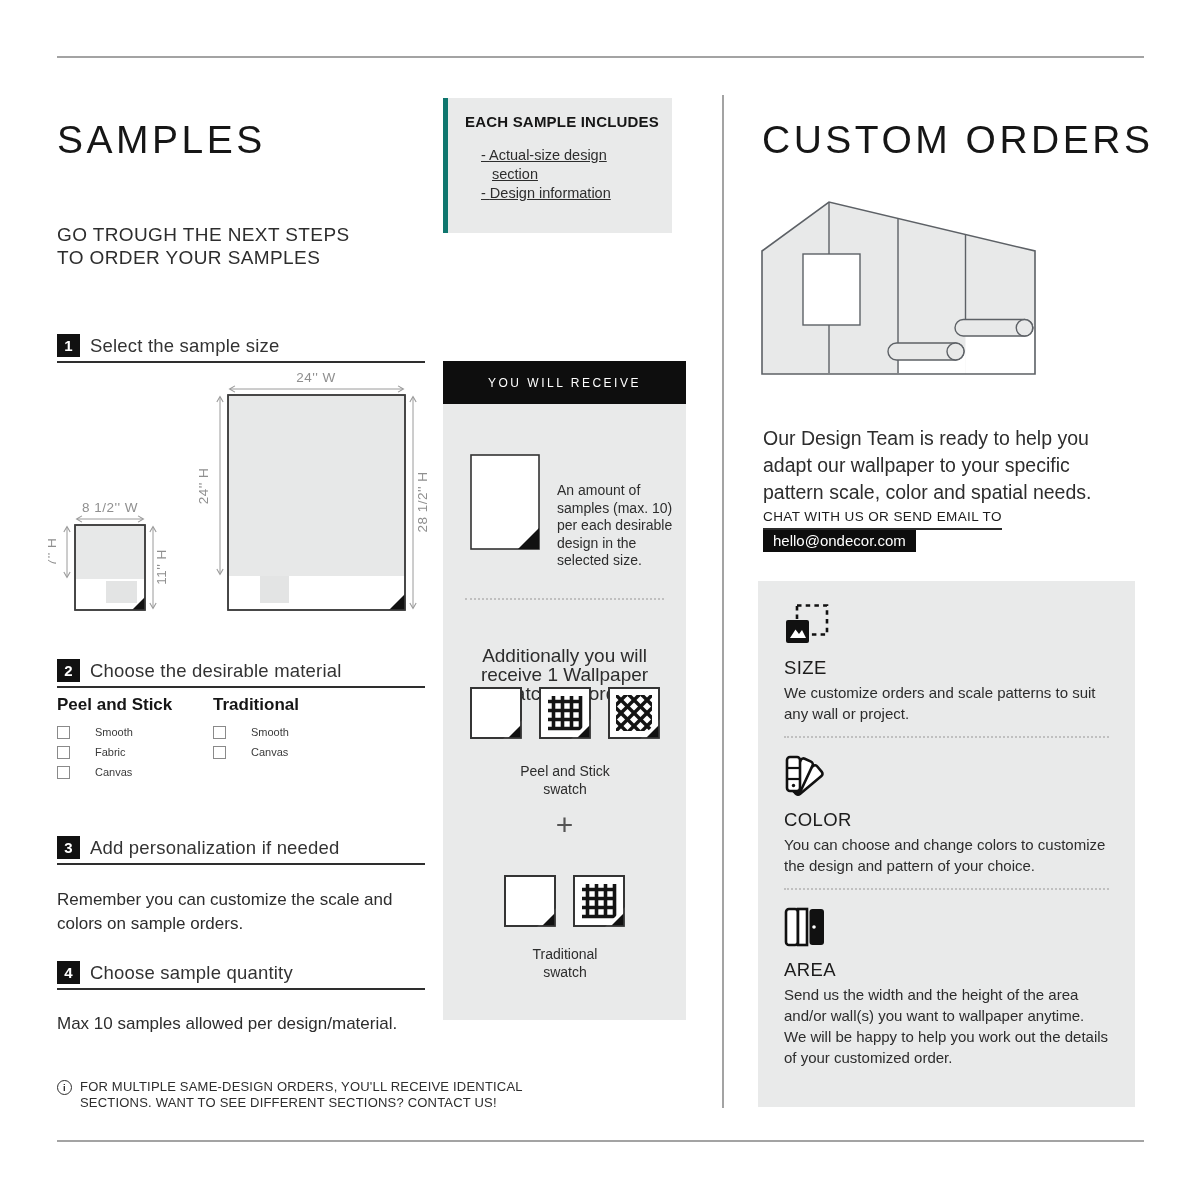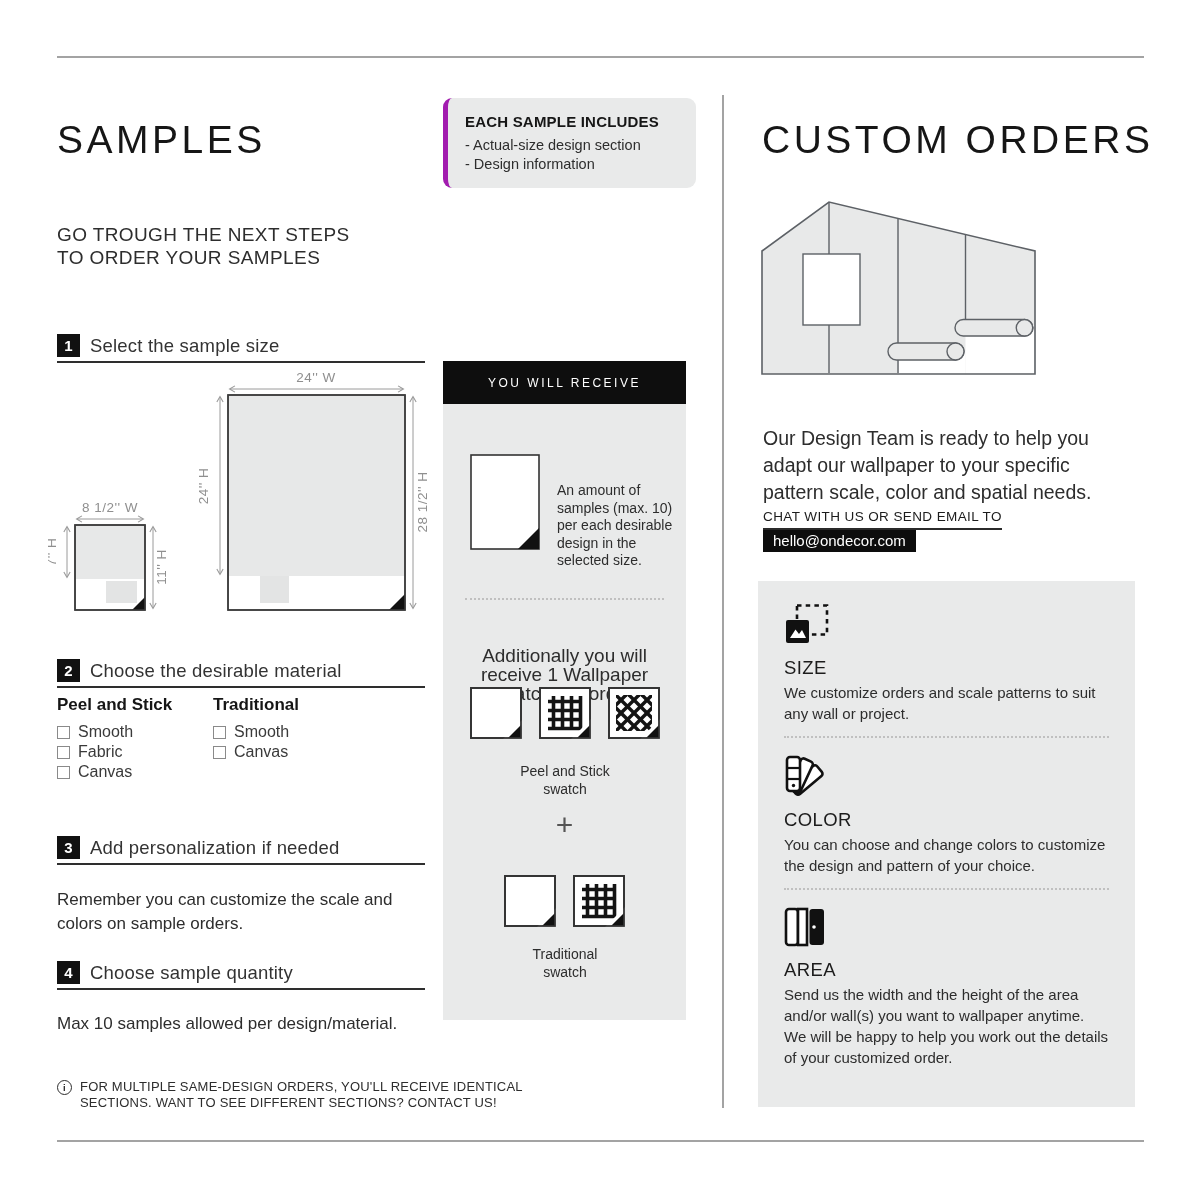--- a/index.html
+++ b/index.html
@@ -7,38 +7,38 @@
           font-family:"Liberation Sans",sans-serif;color:#2d2d2d;overflow:hidden;}
   .abs{position:absolute;}
   .hrule{position:absolute;left:57px;width:1087px;height:2px;background:#a3a3a3;}
   .vrule{position:absolute;left:722px;top:95px;width:2px;height:1013px;background:#a3a3a3;}
 
   .big-title{position:absolute;font-size:39px;font-weight:500;letter-spacing:3.5px;color:#161616;line-height:42px;}
 
   .intro{position:absolute;left:57px;top:187px;font-size:19px;line-height:23px;letter-spacing:0.4px;
          color:#2d2d2d;white-space:pre-line;margin-top:36px;}
 
-  .includes-box{position:absolute;left:443px;top:98px;width:253px;box-sizing:border-box;
-                background:#e9eaea;border-left:5px solid #a21caf;padding:15px 10px 14px 17px;border-radius:9px;}
+  .includes-box{position:absolute;left:443px;top:98px;width:229px;box-sizing:border-box;
+                background:#e9eaea;border-left:5px solid #0f766e;padding:15px 10px 14px 17px;}
   .includes-title{font-size:15px;font-weight:700;letter-spacing:0.2px;color:#161616;margin:0 0 6px 0;}
-  .includes-list{list-style:none;margin:0;padding:0;font-size:14.5px;line-height:19px;color:#2d2d2d;}
+  .includes-list{list-style:none;margin:16px;padding:0;font-size:14.5px;line-height:19px;color:#2d2d2d;text-decoration:underline;}
   .includes-list li{padding-left:11px;text-indent:-11px;}
   .includes-list li::before{content:"- ";}
 
   .step{position:absolute;left:57px;width:368px;border-bottom:2px solid #2e2e2e;
         display:flex;align-items:center;gap:10px;padding-bottom:4px;}
   .step-num{width:23px;height:23px;background:#111;color:#fff;font-size:15px;font-weight:700;
             display:flex;align-items:center;justify-content:center;flex:none;}
   .step-title{font-size:18.5px;color:#333;letter-spacing:0.2px;white-space:nowrap;}
 
   .note{position:absolute;left:57px;width:378px;font-size:17px;line-height:24px;color:#2d2d2d;}
 
   .mat-col{position:absolute;}
   .mat-title{font-size:17px;font-weight:700;color:#161616;margin:0 0 8px 0;}
-  .opt{display:flex;align-items:center;gap:8px;font-size:16px;color:#3a3a3a;margin-top:2px;height:18px;cursor:pointer;}
+  .opt{display:flex;align-items:center;gap:25px;font-size:11px;color:#3a3a3a;margin-top:2px;height:18px;cursor:pointer;}
   .checkbox{width:11px;height:11px;border:1.5px solid #8a8a8a;display:inline-block;flex:none;background:#fff;}
 
   .footnote{position:absolute;left:57px;top:1079px;width:478px;display:flex;gap:8px;
             font-size:13px;line-height:16px;letter-spacing:0.2px;color:#2d2d2d;}
   .info-icon{width:13px;height:13px;border:1.3px solid #2d2d2d;border-radius:50%;flex:none;
              font-size:9.5px;font-weight:700;display:flex;align-items:center;justify-content:center;margin-top:1px;}
   .info-icon::before{content:"i";}
 
   .receive-bar{position:absolute;left:443px;top:361px;width:243px;height:43px;background:#0e0e0e;
                color:#fff;display:flex;align-items:center;justify-content:center;

